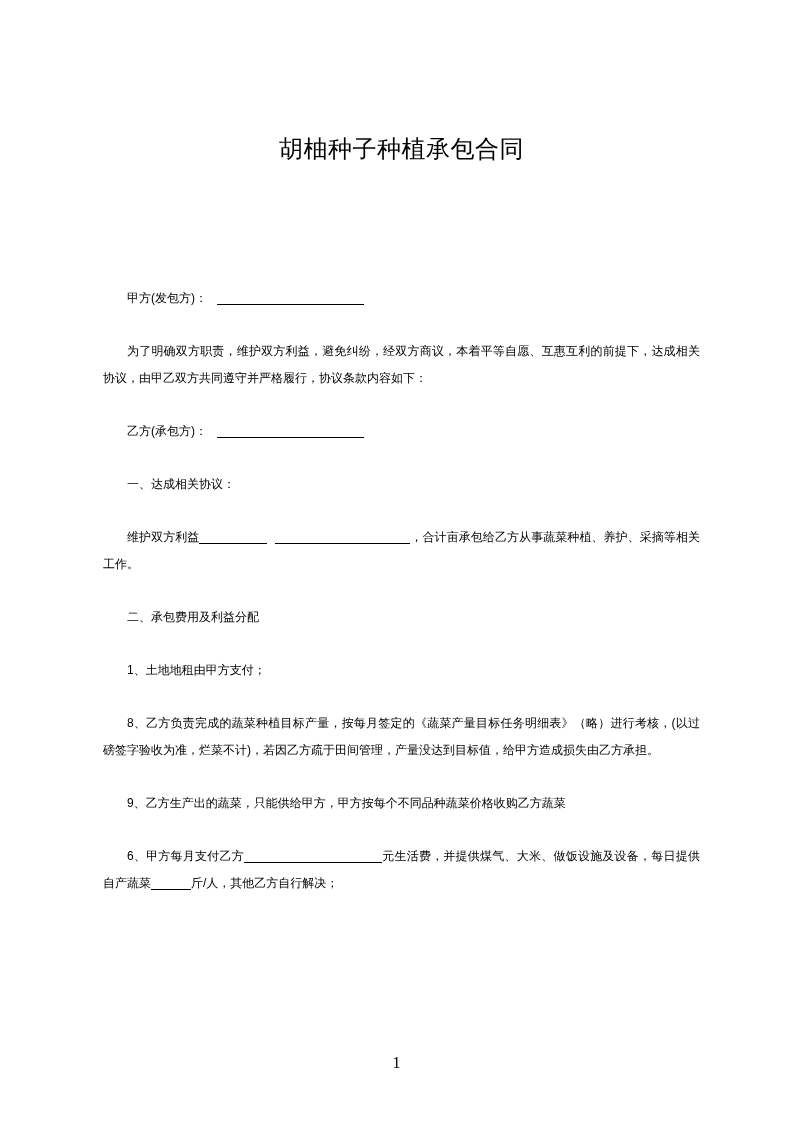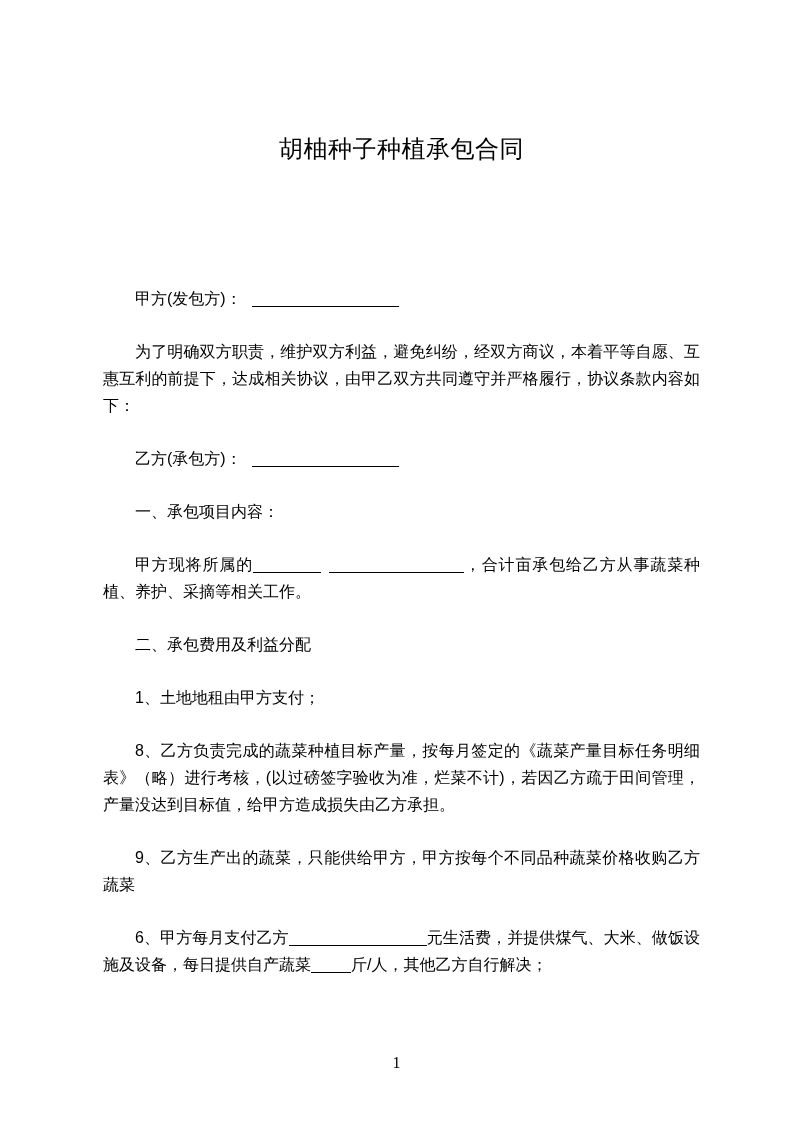--- a/index.html
+++ b/index.html
@@ -24,21 +24,21 @@
   }
   .doc-title {
     font-size: 24px;
     line-height: 34px;
     font-weight: normal;
     text-align: center;
     margin: 132px 0 119px 0;
     letter-spacing: 0.5px;
   }
   .para {
-    font-size: 16px;
+    font-size: 12px;
     line-height: 27px;
     margin: 0 0 26px 0;
     text-align: justify;
     text-indent: 2em;
   }
   .blank {
     display: inline-block;
     height: 14px;
     border-bottom: 1px solid #000000;
     vertical-align: -3px;
@@ -67,23 +67,23 @@
   <div class="content">
 
     <h1 class="doc-title">胡柚种子种植承包合同</h1>
 
     <p class="para"><span>甲方(发包方)：</span><span class="blank blank-party"></span></p>
 
     <p class="para">为了明确双方职责，维护双方利益，避免纠纷，经双方商议，本着平等自愿、互惠互利的前提下，达成相关协议，由甲乙双方共同遵守并严格履行，协议条款内容如下：</p>
 
     <p class="para"><span>乙方(承包方)：</span><span class="blank blank-party"></span></p>
 
-    <p class="para">一、承包项目内容：</p>
+    <p class="para">一、达成相关协议：</p>
 
-    <p class="para"><span>甲方现将所属的</span><span class="blank blank-s1a"></span><span class="blank-gap"></span><span class="blank blank-s1b"></span><span>，合计亩承包给乙方从事蔬菜种植、养护、采摘等相关工作。</span></p>
+    <p class="para"><span>维护双方利益</span><span class="blank blank-s1a"></span><span class="blank-gap"></span><span class="blank blank-s1b"></span><span>，合计亩承包给乙方从事蔬菜种植、养护、采摘等相关工作。</span></p>
 
     <p class="para">二、承包费用及利益分配</p>
 
     <p class="para">1、土地地租由甲方支付；</p>
 
     <p class="para">8、乙方负责完成的蔬菜种植目标产量，按每月签定的《蔬菜产量目标任务明细表》（略）进行考核，(以过磅签字验收为准，烂菜不计)，若因乙方疏于田间管理，产量没达到目标值，给甲方造成损失由乙方承担。</p>
 
     <p class="para">9、乙方生产出的蔬菜，只能供给甲方，甲方按每个不同品种蔬菜价格收购乙方蔬菜</p>
 
     <p class="para"><span>6、甲方每月支付乙方</span><span class="blank blank-fee"></span><span>元生活费，并提供煤气、大米、做饭设施及设备，每日提供自产蔬菜</span><span class="blank blank-veg"></span><span>斤/人，其他乙方自行解决；</span></p>

